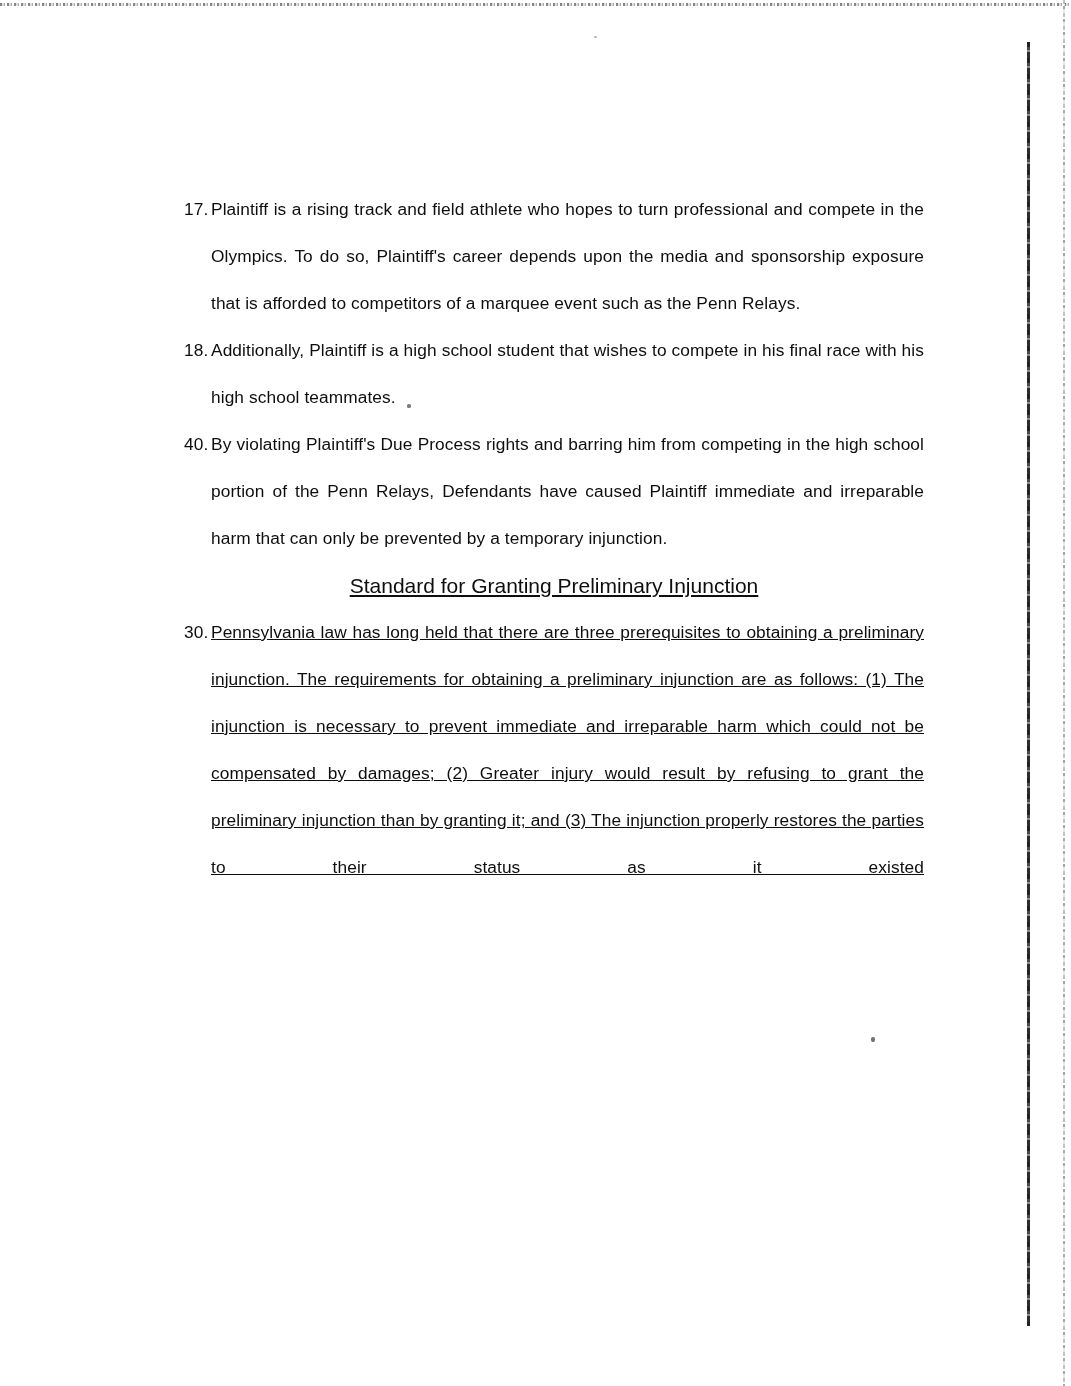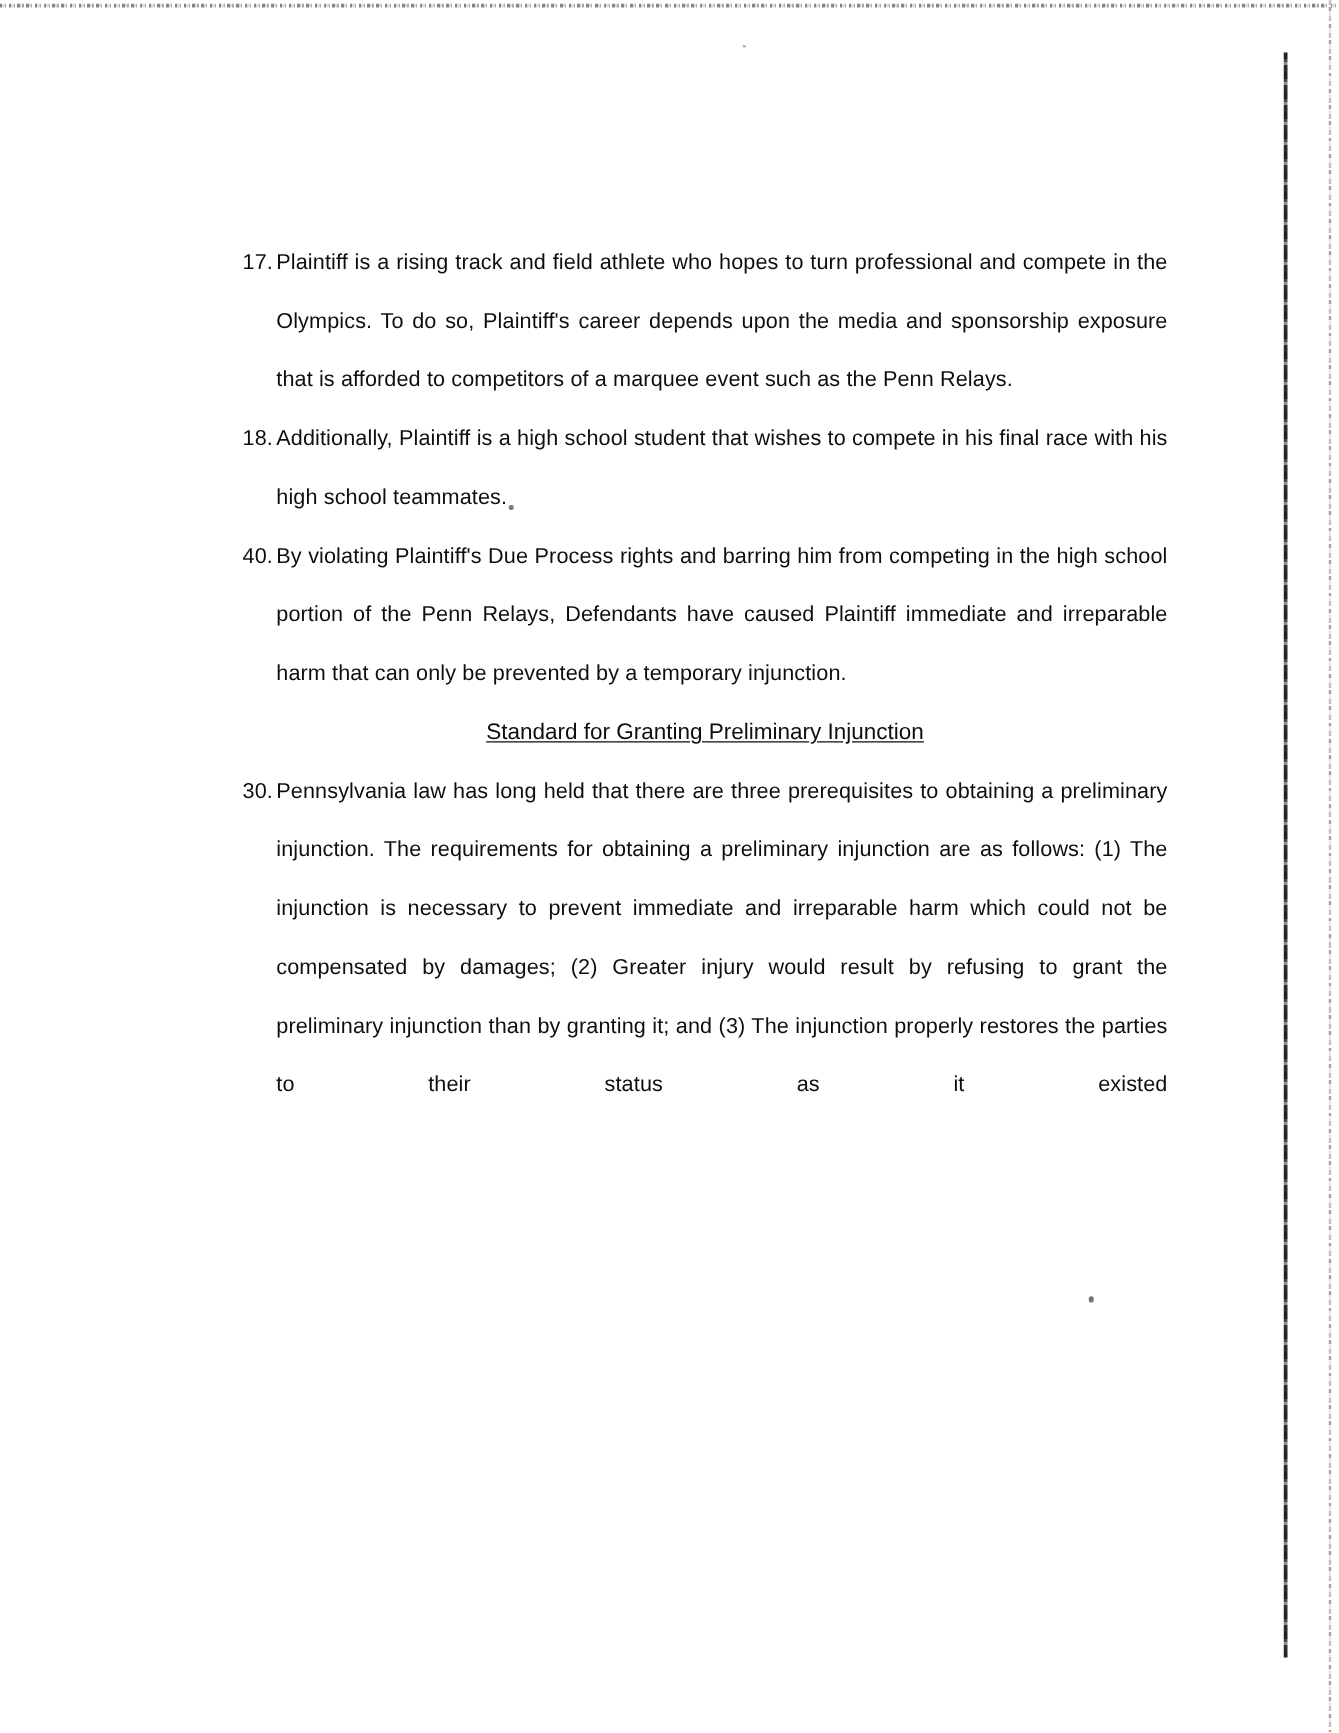--- a/index.html
+++ b/index.html
@@ -71,21 +71,21 @@
     background: #5c5c5c;
     border-radius: 40%;
   }
   .speck-top    { left: 594px; top: 36px;   width: 3px; height: 2px; opacity: .45; }
   .speck-p18    { left: 407px; top: 404px;  width: 4px; height: 4px; opacity: .8;  }
   .speck-p22    { left: 871px; top: 1037px; width: 4px; height: 5px; opacity: .85; }
 
   
   .doc-body {
     position: absolute;
-    left: 194px;
+    left: 184px;
     top: 186px;
     width: 740px;
   }
 
   .para {
     position: relative;
     padding-left: 27px;
     margin: 0 0 0 0;
     text-align: justify;
     text-justify: inter-word;
@@ -101,26 +101,27 @@
     width: 27px;
     text-align: left;
     color: #0e0e0e;
   }
   .para .txt {
     display: block;
   }
   
   .para.force-justify .txt {
     text-align-last: justify;
+    text-decoration: underline;
   }
 
   .section-heading {
     margin: 0;
     text-align: center;
-    font-size: 18px;
+    font-size: 21px;
     line-height: 47px;
     color: #0e0e0e;
     font-weight: 400;
   }
   .section-heading .u {
     text-decoration: underline;
     text-underline-offset: 2px;
   }
 </style>
 </head>

